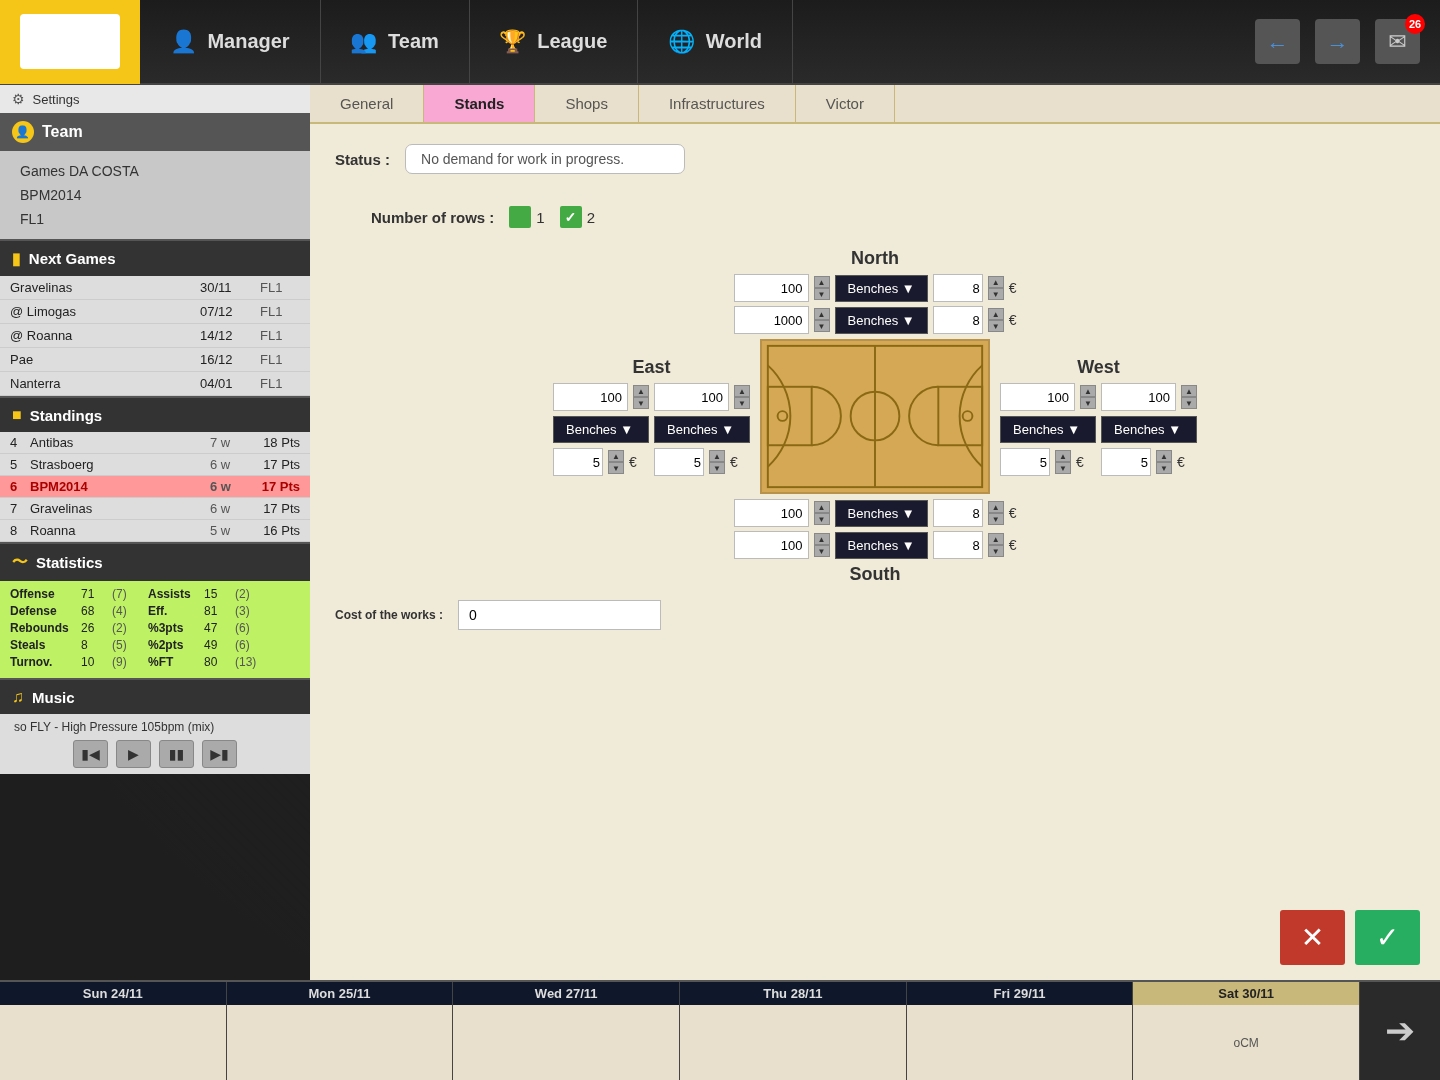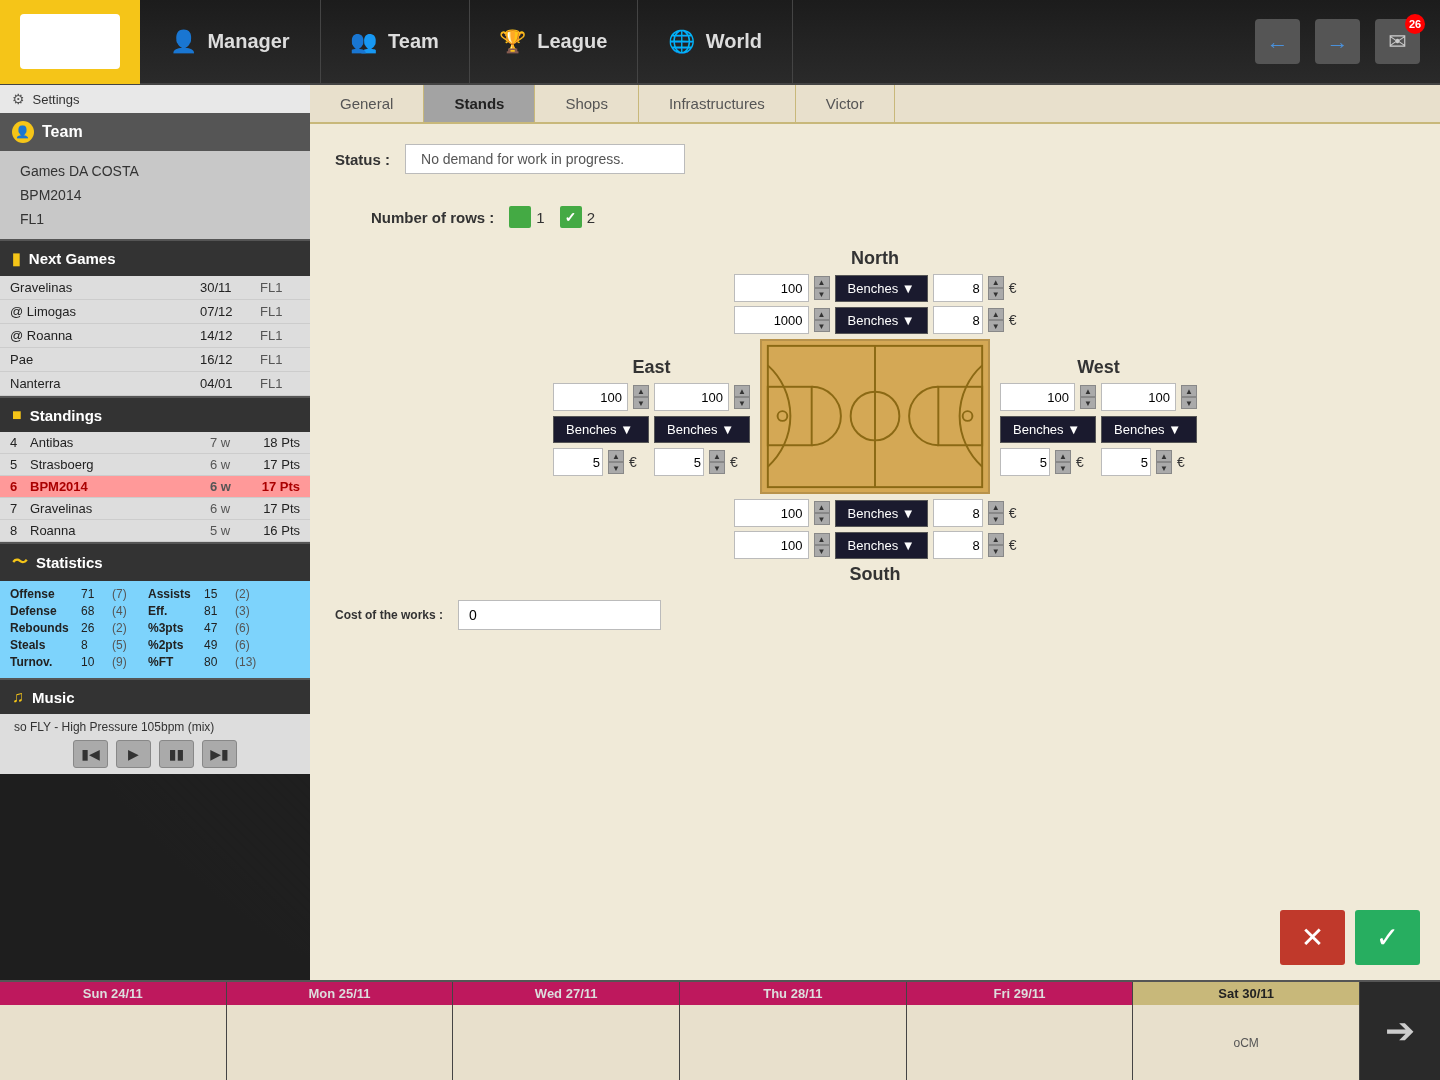--- a/index.html
+++ b/index.html
@@ -214,21 +214,21 @@
       color: #222;
     }
     .standing-row.highlighted { background: #f99; color: #a00; font-weight: bold; }
     .stand-rank { width: 20px; }
     .stand-team { flex: 1; }
     .stand-w { width: 40px; color: #555; }
     .stand-pts { width: 50px; text-align: right; }
 
     
     .stats-grid {
-      background: #7dd3fc;
+      background: #bef264;
       padding: 6px 10px;
     }
     .stats-row {
       display: flex;
       gap: 6px;
       margin-bottom: 3px;
       font-size: 12px;
       color: #222;
     }
     .stat-label { width: 65px; font-weight: bold; }
@@ -280,21 +280,21 @@
     }
     .tab {
       padding: 10px 30px;
       font-size: 15px;
       cursor: pointer;
       color: #555;
       border-right: 1px solid #c8b87a;
       font-weight: normal;
     }
     .tab.active {
-      background: #a3a3a3;
+      background: #f9a8d4;
       color: #222;
       font-weight: bold;
     }
 
     
     .content-area {
       padding: 20px 25px;
       height: calc(100% - 48px);
       overflow-y: auto;
     }
@@ -307,21 +307,21 @@
       margin-bottom: 32px;
     }
     .status-label { font-size: 15px; color: #333; font-weight: bold; }
     .status-value {
       background: white;
       border: 1px solid #bbb;
       padding: 6px 15px;
       font-size: 14px;
       color: #555;
       min-width: 280px;
-      border-radius: 0;
+      border-radius: 7px;
     }
 
     
     .rows-section {
       display: flex;
       align-items: center;
       gap: 15px;
       margin-bottom: 20px;
     }
     .rows-label { font-size: 15px; color: #333; font-weight: bold; margin-left: 36px; }
@@ -487,21 +487,21 @@
       border-top: 2px solid #555;
     }
     .cal-day {
       flex: 1;
       border-right: 1px solid #444;
       display: flex;
       flex-direction: column;
       align-items: center;
     }
     .cal-day-header {
-      background: #be185d;
+      background: #0f172a;
       width: 100%;
       text-align: center;
       padding: 4px;
       color: #ddd;
       font-size: 13px;
       font-weight: bold;
     }
     .cal-day-header.today { background: #c8b87a; color: #222; }
     .cal-day-content {
       flex: 1;

